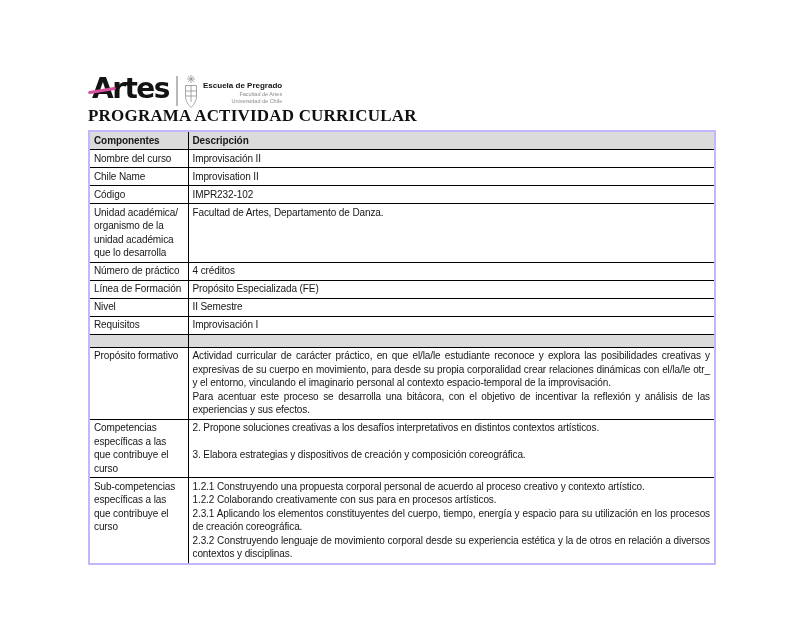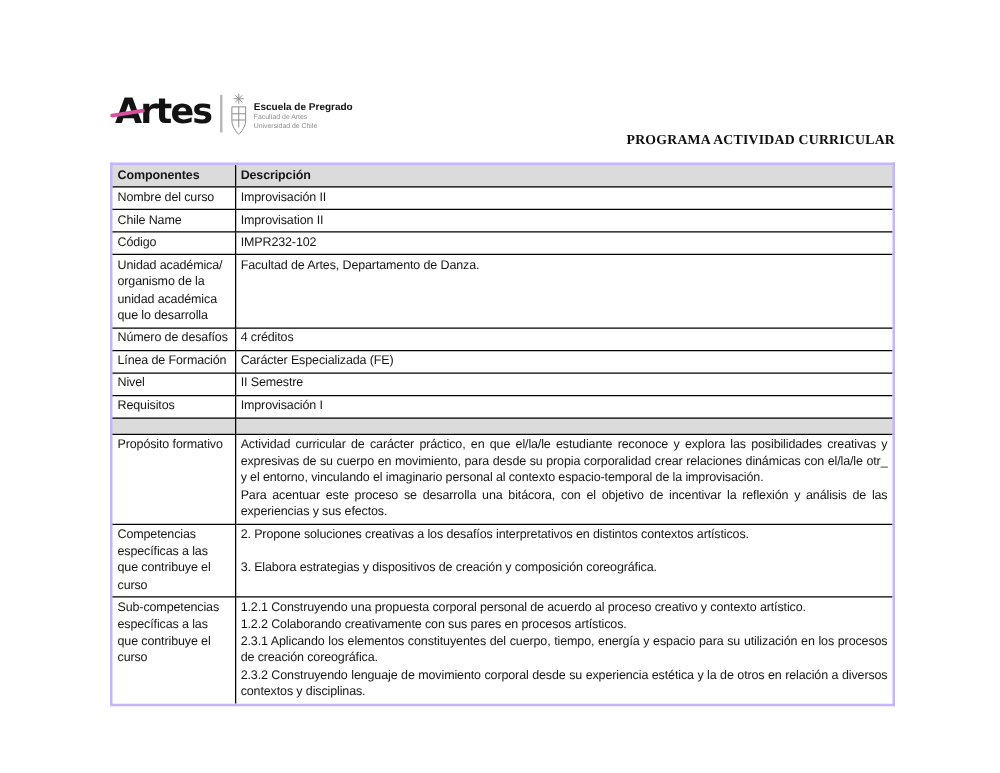--- a/index.html
+++ b/index.html
@@ -20,30 +20,30 @@
     font-size: 28px; font-weight: bold; letter-spacing: -1.5px;
     color: #131313; line-height: 1.1; display: inline-block;
   }
   .swash {
     position: absolute; left: -4px; top: 15px;
     width: 28px; height: 3px; border-radius: 2px;
     transform: rotate(-9deg);
   }
   .logo-divider { width: 2px; height: 30px; background: #b9b9b9; margin: 2px 5px 0 7px; }
   .crest { margin-top: 0; }
-  .unit-block { margin: 7px 0 0 4px; line-height: 1.25; }
+  .unit-block { margin: 7px 0 0 4px; line-height: 1.25; text-align: right; }
   .unit-name { font-size: 8px; font-weight: bold; color: #131313; }
   .unit-sub { font-size: 5.5px; color: #8a8a8a; }
 
   
   .doc-title {
     position: absolute; left: 88px; top: 106px; width: 628px;
-    text-align: right;
+    text-align: left;
     font-family: "Liberation Serif", serif;
-    font-size: 11px; font-weight: bold; color: #111;
+    font-size: 17px; font-weight: bold; color: #111;
     letter-spacing: 0.2px;
   }
 
   
   .program-table {
     position: absolute; left: 88px; top: 130px; width: 628px;
     border-collapse: collapse;
     border: 2px solid #c4b5fd;
     font-size: 10px; line-height: 13.5px;
     letter-spacing: -0.1px;
@@ -123,29 +123,29 @@
             <div class="para">IMPR232-102</div>
           </td>
         </tr>
         <tr>
           <td class="col-label">Unidad académica/ organismo de la unidad académica que lo desarrolla</td>
           <td class="col-value">
             <div class="para">Facultad de Artes, Departamento de Danza.</div>
           </td>
         </tr>
         <tr>
-          <td class="col-label">Número de desafíos</td>
+          <td class="col-label">Número de práctico</td>
           <td class="col-value">
             <div class="para">4 créditos</div>
           </td>
         </tr>
         <tr>
           <td class="col-label">Línea de Formación</td>
           <td class="col-value">
-            <div class="para">Carácter Especializada (FE)</div>
+            <div class="para">Propósito Especializada (FE)</div>
           </td>
         </tr>
         <tr>
           <td class="col-label">Nivel</td>
           <td class="col-value">
             <div class="para">II Semestre</div>
           </td>
         </tr>
         <tr>
           <td class="col-label">Requisitos</td>
@@ -169,21 +169,21 @@
           <td class="col-value">
             <div class="para">2. Propone soluciones creativas a los desafíos interpretativos en distintos contextos artísticos.</div>
             <div class="para empty"></div>
             <div class="para">3. Elabora estrategias y dispositivos de creación y composición coreográfica.</div>
           </td>
         </tr>
         <tr>
           <td class="col-label">Sub-competencias específicas a las que contribuye el curso</td>
           <td class="col-value justify">
             <div class="para">1.2.1 Construyendo una propuesta corporal personal de acuerdo al proceso creativo y contexto artístico.</div>
-            <div class="para">1.2.2 Colaborando creativamente con sus pares en procesos artísticos.</div>
+            <div class="para">1.2.2 Colaborando creativamente con sus para en procesos artísticos.</div>
             <div class="para">2.3.1 Aplicando los elementos constituyentes del cuerpo, tiempo, energía y espacio para su utilización en los procesos de creación coreográfica.</div>
             <div class="para">2.3.2 Construyendo lenguaje de movimiento corporal desde su experiencia estética y la de otros en relación a diversos contextos y disciplinas.</div>
           </td>
         </tr>
       </tbody>
   </table>
 
 </div>
 
 </body></html>

